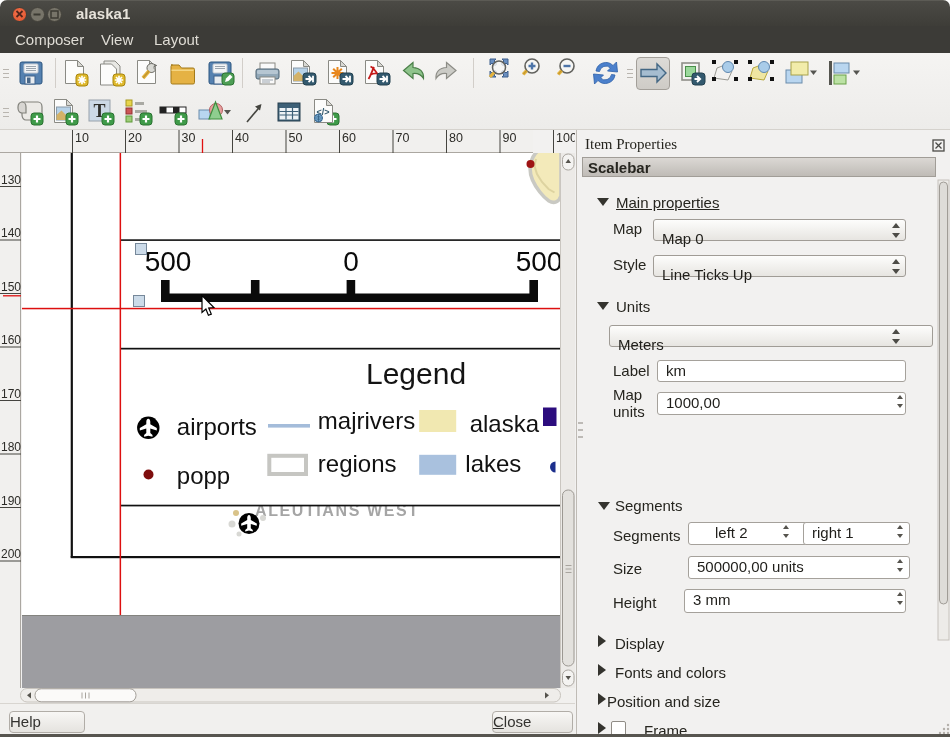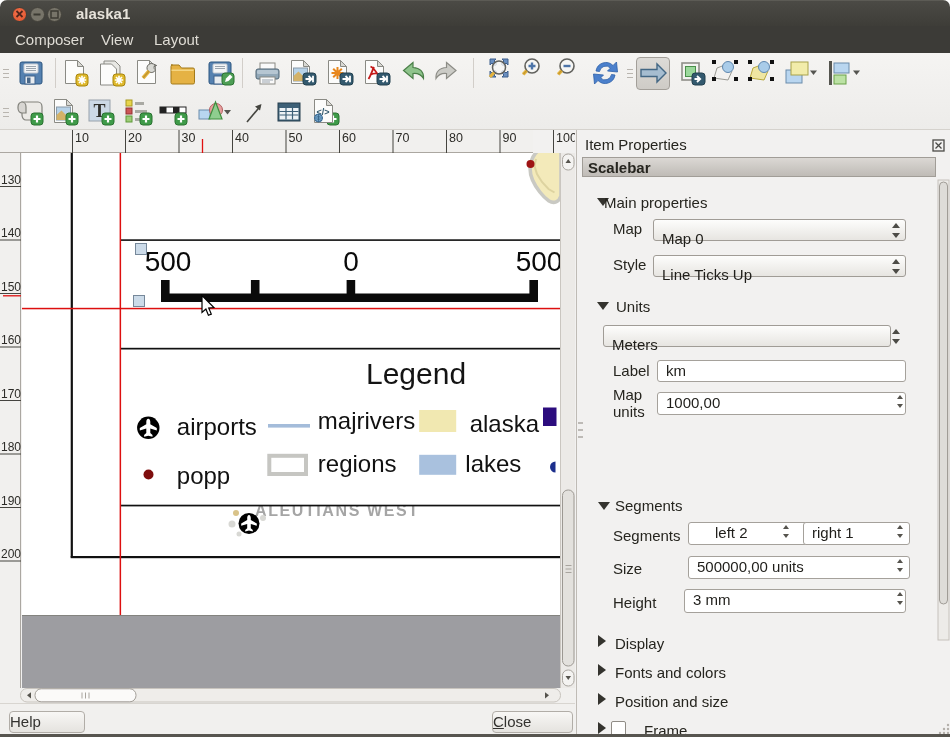--- a/index.html
+++ b/index.html
@@ -436,57 +436,57 @@
     <path d="M82 4.5 v6 M85.5 4.5 v6 M89 4.5 v6" stroke="#a8a49e"></path>
     <path d="M545 4.2 l4 3.1 -4 3.1 z" fill="#55534d"></path>
    </svg>
   </div>
   <div id="btmbar">
    <div class="btn" style="left:9px;top:7px;width:76px;height:22px;">Help</div>
    <div class="btn" style="left:492px;top:7px;width:81px;height:22px;"><u>C</u>lose</div>
   </div>
  </div>
  <div id="panel">
-  <div class="plabel" style="left:8px;top:6px;">Item Properties</div>
+  <div class="plabel" style="left:8px;top:6px;font-family:Liberation Serif, serif;">Item Properties</div>
   <svg width="14" height="14" viewBox="0 0 14 14" style="left:355px;top:9px;">
    <rect x="1" y="1" width="11" height="11" fill="none" stroke="#4a4a46" stroke-width="1.3"></rect>
    <path d="M3.5 3.5 l6 6 M9.5 3.5 l-6 6" stroke="#4a4a46" stroke-width="1.3"></path>
       </svg>
   <div style="position:absolute;left:5px;top:27px;width:354px;height:20px;
     background:linear-gradient(#dbd8d4,#bfbbb6);border:1px solid #a19d97;"></div>
   <div class="plabel" style="left:11px;top:29px;font-weight:bold;">Scalebar</div>
   <div class="tri-d" style="left:20px;top:68px;"></div>
-  <div class="plabel" style="left:27px;top:64px;">Main properties</div>
+  <div class="plabel" style="left:39px;top:64px;text-decoration:underline;">Main properties</div>
   <div class="plabel" style="left:36px;top:90px;">Map</div>
   <div class="combo" style="left:76px;top:89px;width:253px;">Map 0</div>
   <div class="plabel" style="left:36px;top:126px;">Style</div>
   <div class="combo" style="left:76px;top:125px;width:253px;">Line Ticks Up</div>
   <div class="tri-d" style="left:20px;top:172px;"></div>
   <div class="plabel" style="left:39px;top:168px;">Units</div>
-  <div class="combo" style="left:26px;top:195px;width:288px;">Meters</div>
+  <div class="combo" style="left:32px;top:195px;width:324px;">Meters</div>
   <div class="plabel" style="left:36px;top:232px;">Label</div>
   <div class="tinput" style="left:80px;top:230px;width:249px;">km</div>
   <div class="plabel" style="left:36px;top:256px;">Map</div>
   <div class="plabel" style="left:36px;top:273px;">units</div>
   <div class="tinput" style="left:80px;top:262px;width:249px;height:23px;">1000,00</div>
   <div class="tri-d" style="left:21px;top:372px;"></div>
   <div class="plabel" style="left:38px;top:367px;">Segments</div>
   <div class="plabel" style="left:36px;top:397px;">Segments</div>
   <div class="tinput" style="left:111px;top:392px;width:120px;height:23px;padding-left:26px;">left 2</div>
   <div class="tinput" style="left:226px;top:392px;width:107px;height:23px;">right 1</div>
   <div class="plabel" style="left:36px;top:430px;">Size</div>
   <div class="tinput" style="left:111px;top:426px;width:222px;height:23px;">500000,00 units</div>
   <div class="plabel" style="left:36px;top:464px;">Height</div>
   <div class="tinput" style="left:107px;top:459px;width:222px;height:23.5px;">3 mm</div>
   <div class="tri-r" style="left:21px;top:505px;"></div>
   <div class="plabel" style="left:38px;top:505px;">Display</div>
   <div class="tri-r" style="left:21px;top:534px;"></div>
   <div class="plabel" style="left:38px;top:534px;">Fonts and colors</div>
   <div class="tri-r" style="left:21px;top:563px;"></div>
-  <div class="plabel" style="left:38px;top:563px;">Position and size</div>
+  <div class="plabel" style="left:30px;top:563px;">Position and size</div>
   <div class="tri-r" style="left:21px;top:592px;"></div>
   <div style="position:absolute;left:34px;top:591px;width:15px;height:15px;background:#fff;border:1px solid #908c86;border-radius:2px;"></div>
   <div class="plabel" style="left:67px;top:592px;">Frame</div>
   <svg width="20" height="470" viewBox="0 0 20 470" style="left:354px;top:46px;">
    <rect x="7" y="4" width="11" height="460" fill="#edebe8" stroke="#c6c2bc" stroke-width="1"></rect>
    <path d="M10 12 l2.5 -3.5 2.5 3.5 z" fill="#55534d"></path>
    <rect x="8.5" y="6" width="8" height="422" rx="4" fill="#dedcd8" stroke="#a09c96"></rect>
   </svg>
   <svg width="14" height="14" viewBox="0 0 14 14" style="left:360px;top:592px;">
    <g fill="#b4b0aa">

